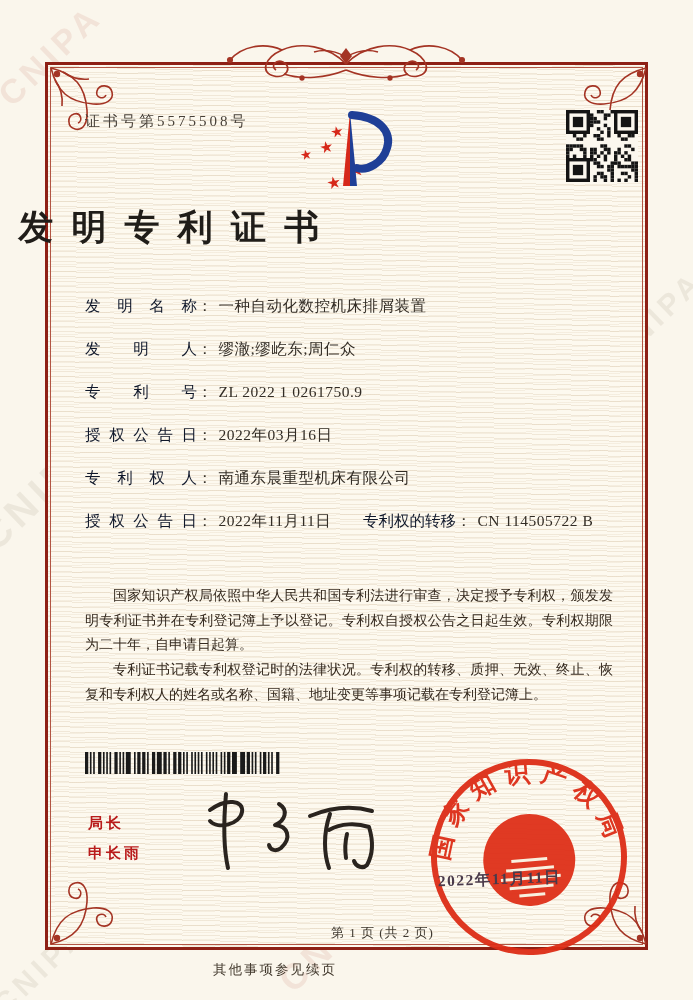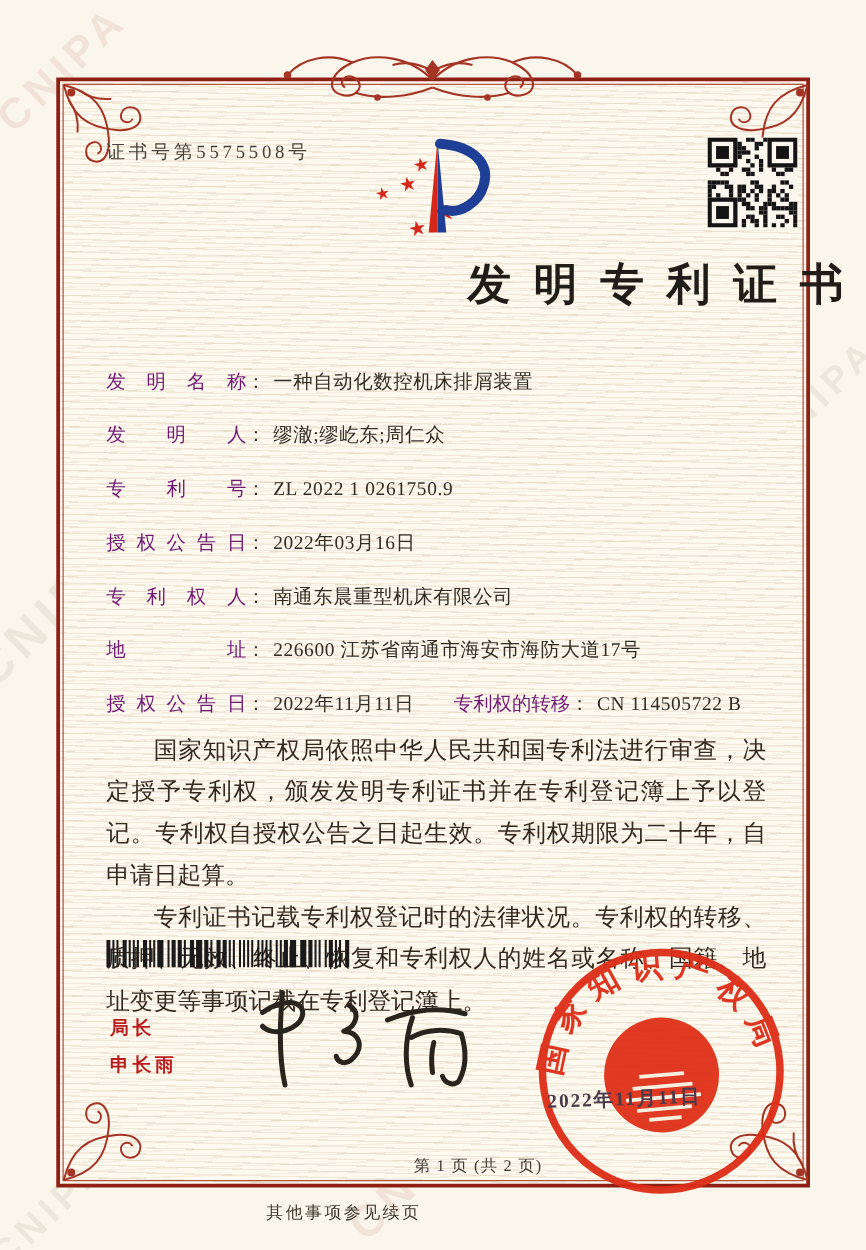--- a/index.html
+++ b/index.html
@@ -53,42 +53,42 @@
   
   .cert-no{
     position:absolute;left:85px;top:112px;
     font-size:15px;letter-spacing:3px;color:#474038;
   }
   .logo{position:absolute;left:288px;top:102px;width:118px;height:92px;}
   .qr{position:absolute;left:566px;top:110px;width:72px;height:72px;background:#fbf7ee;}
 
   .title{
     position:absolute;left:0;top:204px;width:693px;
-    text-align:right;
+    text-align:left;
     font-size:35px;font-weight:bold;color:#201d19;
     letter-spacing:0.52em;text-indent:0.52em;
   }
 
   
   .fields{position:absolute;left:85px;top:284px;width:545px;}
   .frow{position:relative;height:43px;line-height:43px;font-size:15.5px;color:#3a342c;white-space:nowrap;}
   .lbl{
     display:inline-block;width:112px;
     text-align:justify;text-align-last:justify;
-    vertical-align:top;color:#701a75;
+    vertical-align:top;color:#0f172a;
   }
   .lbl.auto{width:auto;text-align-last:auto;}
   .colon{display:inline-block;margin-right:6px;}
   .val{color:#322c25;letter-spacing:0.5px;}
   .grant-no{position:absolute;left:278px;top:0;}
 
   
   .body-text{
     position:absolute;left:85px;top:584px;width:528px;
-    font-size:19px;line-height:1.76;color:#34291e;
+    font-size:14px;line-height:1.76;color:#34291e;
     text-align:justify;
   }
   .body-text p{margin:0;text-indent:2em;}
 
   
   .barcode{position:absolute;left:85px;top:752px;width:196px;height:22px;}
 
   
   .signer{position:absolute;left:88px;top:808px;font-size:15px;color:#b91c1c;font-weight:600;letter-spacing:3px;line-height:30px;}
   .signature{position:absolute;left:182px;top:788px;width:220px;height:84px;}
@@ -332,23 +332,20 @@
     <div class="frow">
       <span class="lbl">专利号</span><span class="colon">：</span><span class="val">ZL 2022 1 0261750.9</span>
     </div>
     <div class="frow">
       <span class="lbl">授权公告日</span><span class="colon">：</span><span class="val">2022年03月16日</span>
     </div>
     <div class="frow">
       <span class="lbl">专利权人</span><span class="colon">：</span><span class="val">南通东晨重型机床有限公司</span>
     </div>
     <div class="frow">
-      <span class="lbl">地址</span><span class="colon">：</span><span class="val">226600 江苏省南通市海安市海防大道17号</span>
-    </div>
-    <div class="frow">
       <span class="lbl">授权公告日</span><span class="colon">：</span><span class="val">2022年11月11日</span>
       <span class="grant-no">
         <span class="lbl auto">专利权的转移</span><span class="colon">：</span><span class="val">CN 114505722 B</span>
       </span>
     </div>
   </div>
 
   <div class="body-text">
     <p>国家知识产权局依照中华人民共和国专利法进行审查，决定授予专利权，颁发发明专利证书并在专利登记簿上予以登记。专利权自授权公告之日起生效。专利权期限为二十年，自申请日起算。</p>
     <p>专利证书记载专利权登记时的法律状况。专利权的转移、质押、无效、终止、恢复和专利权人的姓名或名称、国籍、地址变更等事项记载在专利登记簿上。</p>

